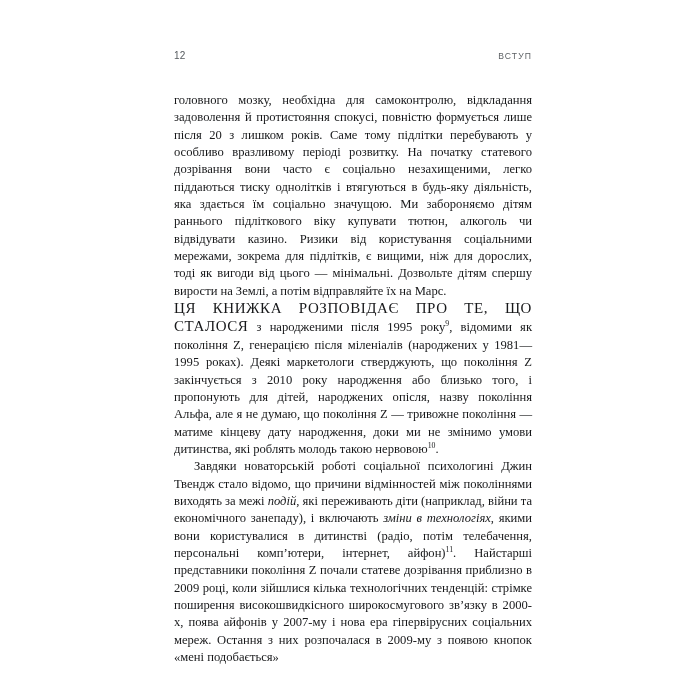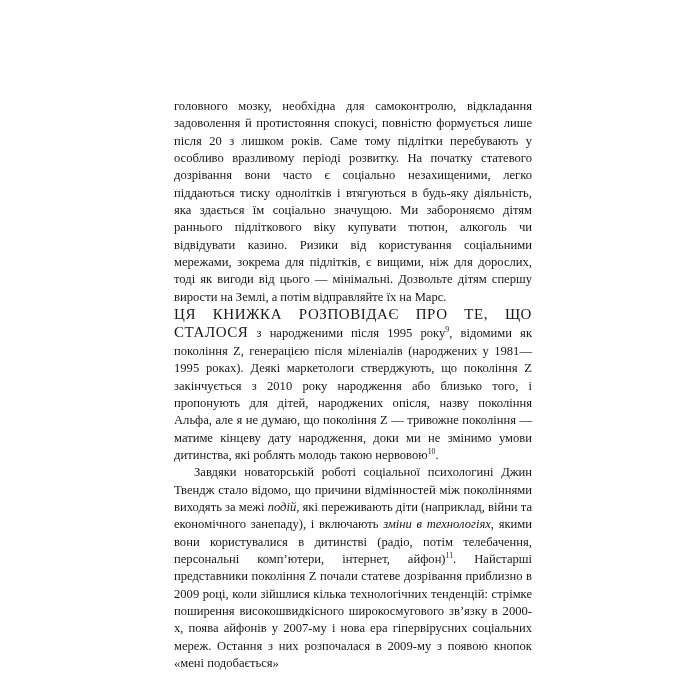--- a/index.html
+++ b/index.html
@@ -46,21 +46,21 @@
 
   .chapter-label {
     font-family: "Liberation Sans", "DejaVu Sans", sans-serif;
     font-size: 8.6px;
     color: #5b5f63;
     letter-spacing: 1.1px;
   }
 
   .text-block {
     position: absolute;
-    top: 98px;
+    top: 92px;
     left: 174px;
     width: 358px;
   }
 
   p.body {
     margin: 0;
     font-size: 12.6px;
     line-height: 17.35px;
     text-align: justify;
     text-justify: inter-word;
@@ -98,20 +98,24 @@
     font-size: 0.62em;
     vertical-align: super;
     line-height: 0;
   }
 </style>
 </head>
 <body>
 
 <div class="page">
 
+  <div class="running-head">
+    <span class="folio">12</span>
+    <span class="chapter-label">ВСТУП</span>
+  </div>
 
   <div class="text-block">
 
     <p class="body">
       <span>головного мозку, необхідна для самоконтролю, відкладання задоволення й протистояння спокусі, повністю формується лише після 20 з лишком років. Саме тому підлітки перебувають у особливо вразливому періоді розвитку. На початку статевого дозрівання вони часто є соціально незахищеними, легко піддаються тиску однолітків і втягуються в будь-яку діяльність, яка здається їм соціально значущою. Ми забороняємо дітям раннього підліткового віку купувати тютюн, алкоголь чи відвідувати казино. Ризики від користування соціальними мережами, зокрема для підлітків, є вищими, ніж для дорослих, тоді як вигоди від цього — мінімальні. Дозвольте дітям спершу вирости на Землі, а потім відправляйте їх на Марс.</span>
     </p>
 
     <p class="body gap">
       <span class="smallcaps">Ця книжка розповідає про те, що сталося</span><span> з народженими після 1995 року</span><sup>9</sup><span>, відомими як покоління Z, генерацією після міленіалів (народжених у 1981—1995 роках). Деякі маркетологи стверджують, що покоління Z закінчується з 2010 року народження або близько того, і пропонують для дітей, народжених опісля, назву покоління Альфа, але я не думаю, що покоління Z — тривожне покоління — матиме кінцеву дату народження, доки ми не змінимо умови дитинства, які роблять молодь такою нервовою</span><sup>10</sup><span>.</span>
     </p>

